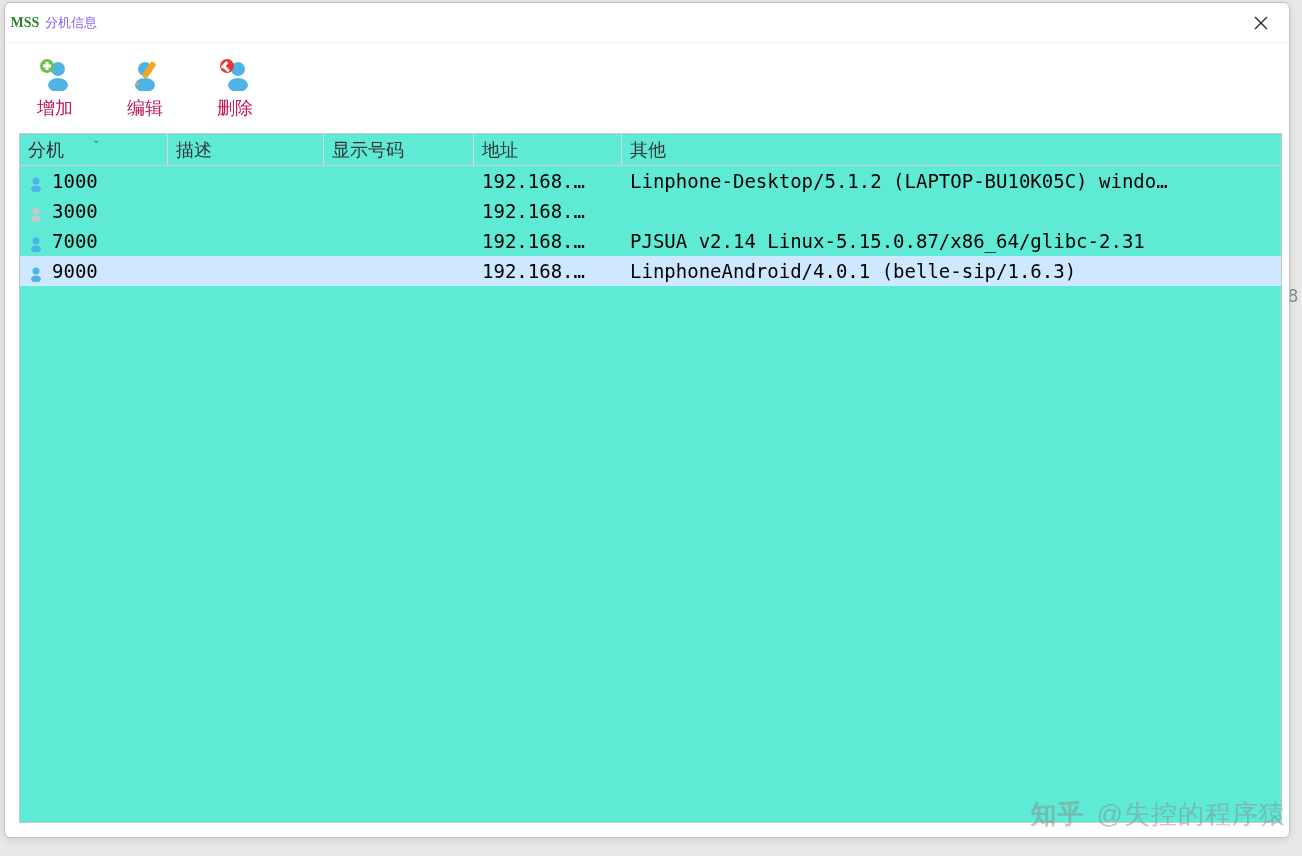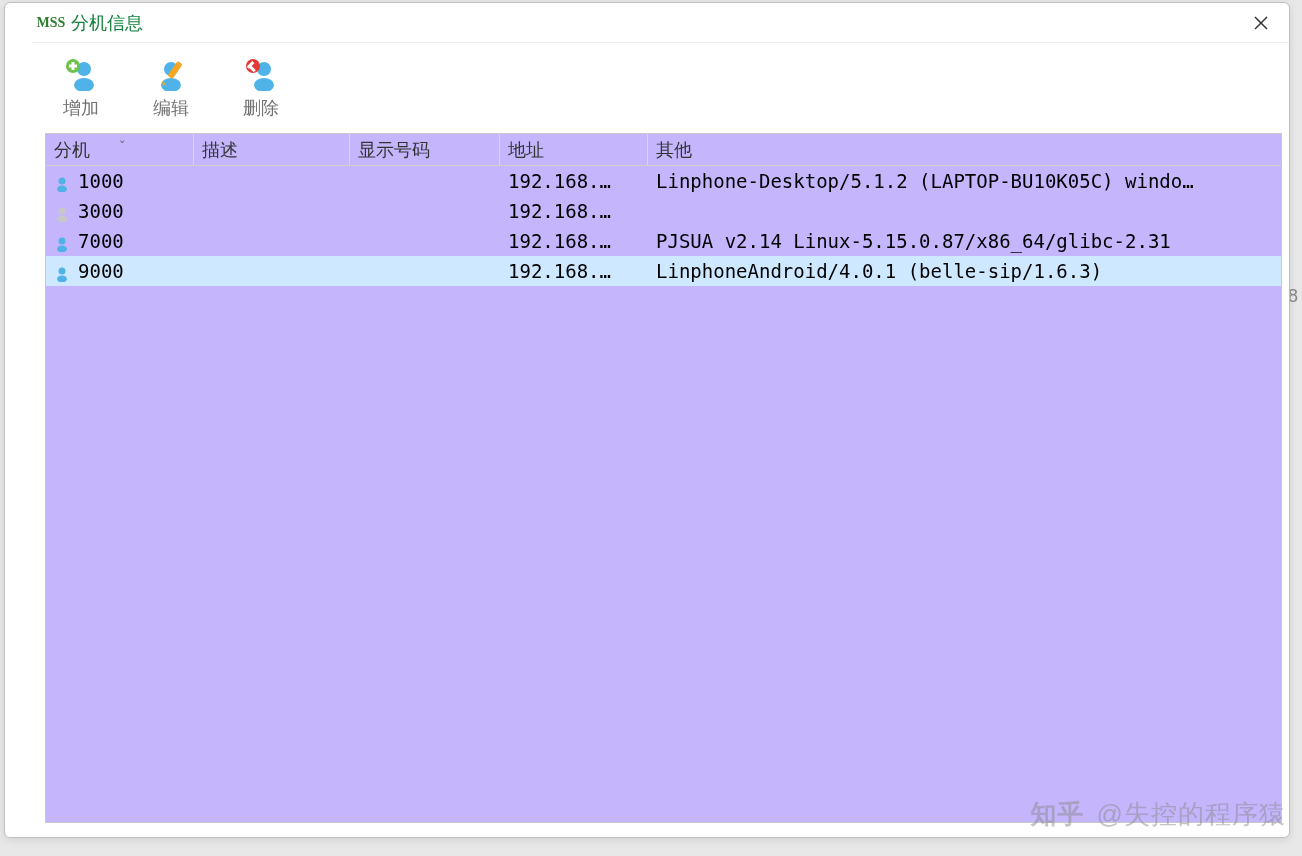--- a/index.html
+++ b/index.html
@@ -20,21 +20,20 @@
       top: 2px;
       left: 4px;
       width: 1286px;
       height: 836px;
       background: #ffffff;
       border: 1px solid #c0c0c0;
       border-radius: 6px;
       display: flex;
       flex-direction: column;
       box-shadow: 0 2px 8px rgba(0,0,0,0.1);
-      padding-left: 26px;
     }
     .titlebar {
       height: 40px;
       display: flex;
       align-items: center;
       padding: 0 8px;
       border-bottom: 1px solid #f0f0f0;
     }
     .app-icon {
       width: 24px;
@@ -42,22 +41,22 @@
       margin-right: 8px;
       display: flex;
       align-items: center;
       justify-content: center;
       font-weight: bold;
       font-size: 14px;
       color: #2e7d32;
       font-family: serif;
     }
     .window-title {
-      font-size: 18px;
-      color: #15803d;
+      font-size: 13px;
+      color: #8b5cf6;
     }
     .titlebar-spacer {
       flex: 1;
     }
     .close-btn {
       width: 40px;
       height: 30px;
       display: flex;
       align-items: center;
       justify-content: center;
@@ -83,27 +82,27 @@
     .toolbar-icon {
       width: 36px;
       height: 36px;
       display: flex;
       align-items: center;
       justify-content: center;
       margin-bottom: 4px;
     }
     .toolbar-label {
       font-size: 18px;
-      color: #737373;
+      color: #be185d;
     }
     .table-container {
       flex: 1;
       margin: 0 7px 14px 14px;
       border: 1px solid #c8c8c8;
-      background: #c4b5fd;
+      background: #5eead4;
       overflow: hidden;
     }
     .table-header {
       display: flex;
       height: 32px;
       border-bottom: 1px solid #d0d0d0;
     }
     .th {
       padding: 4px 8px;
       font-size: 18px;

